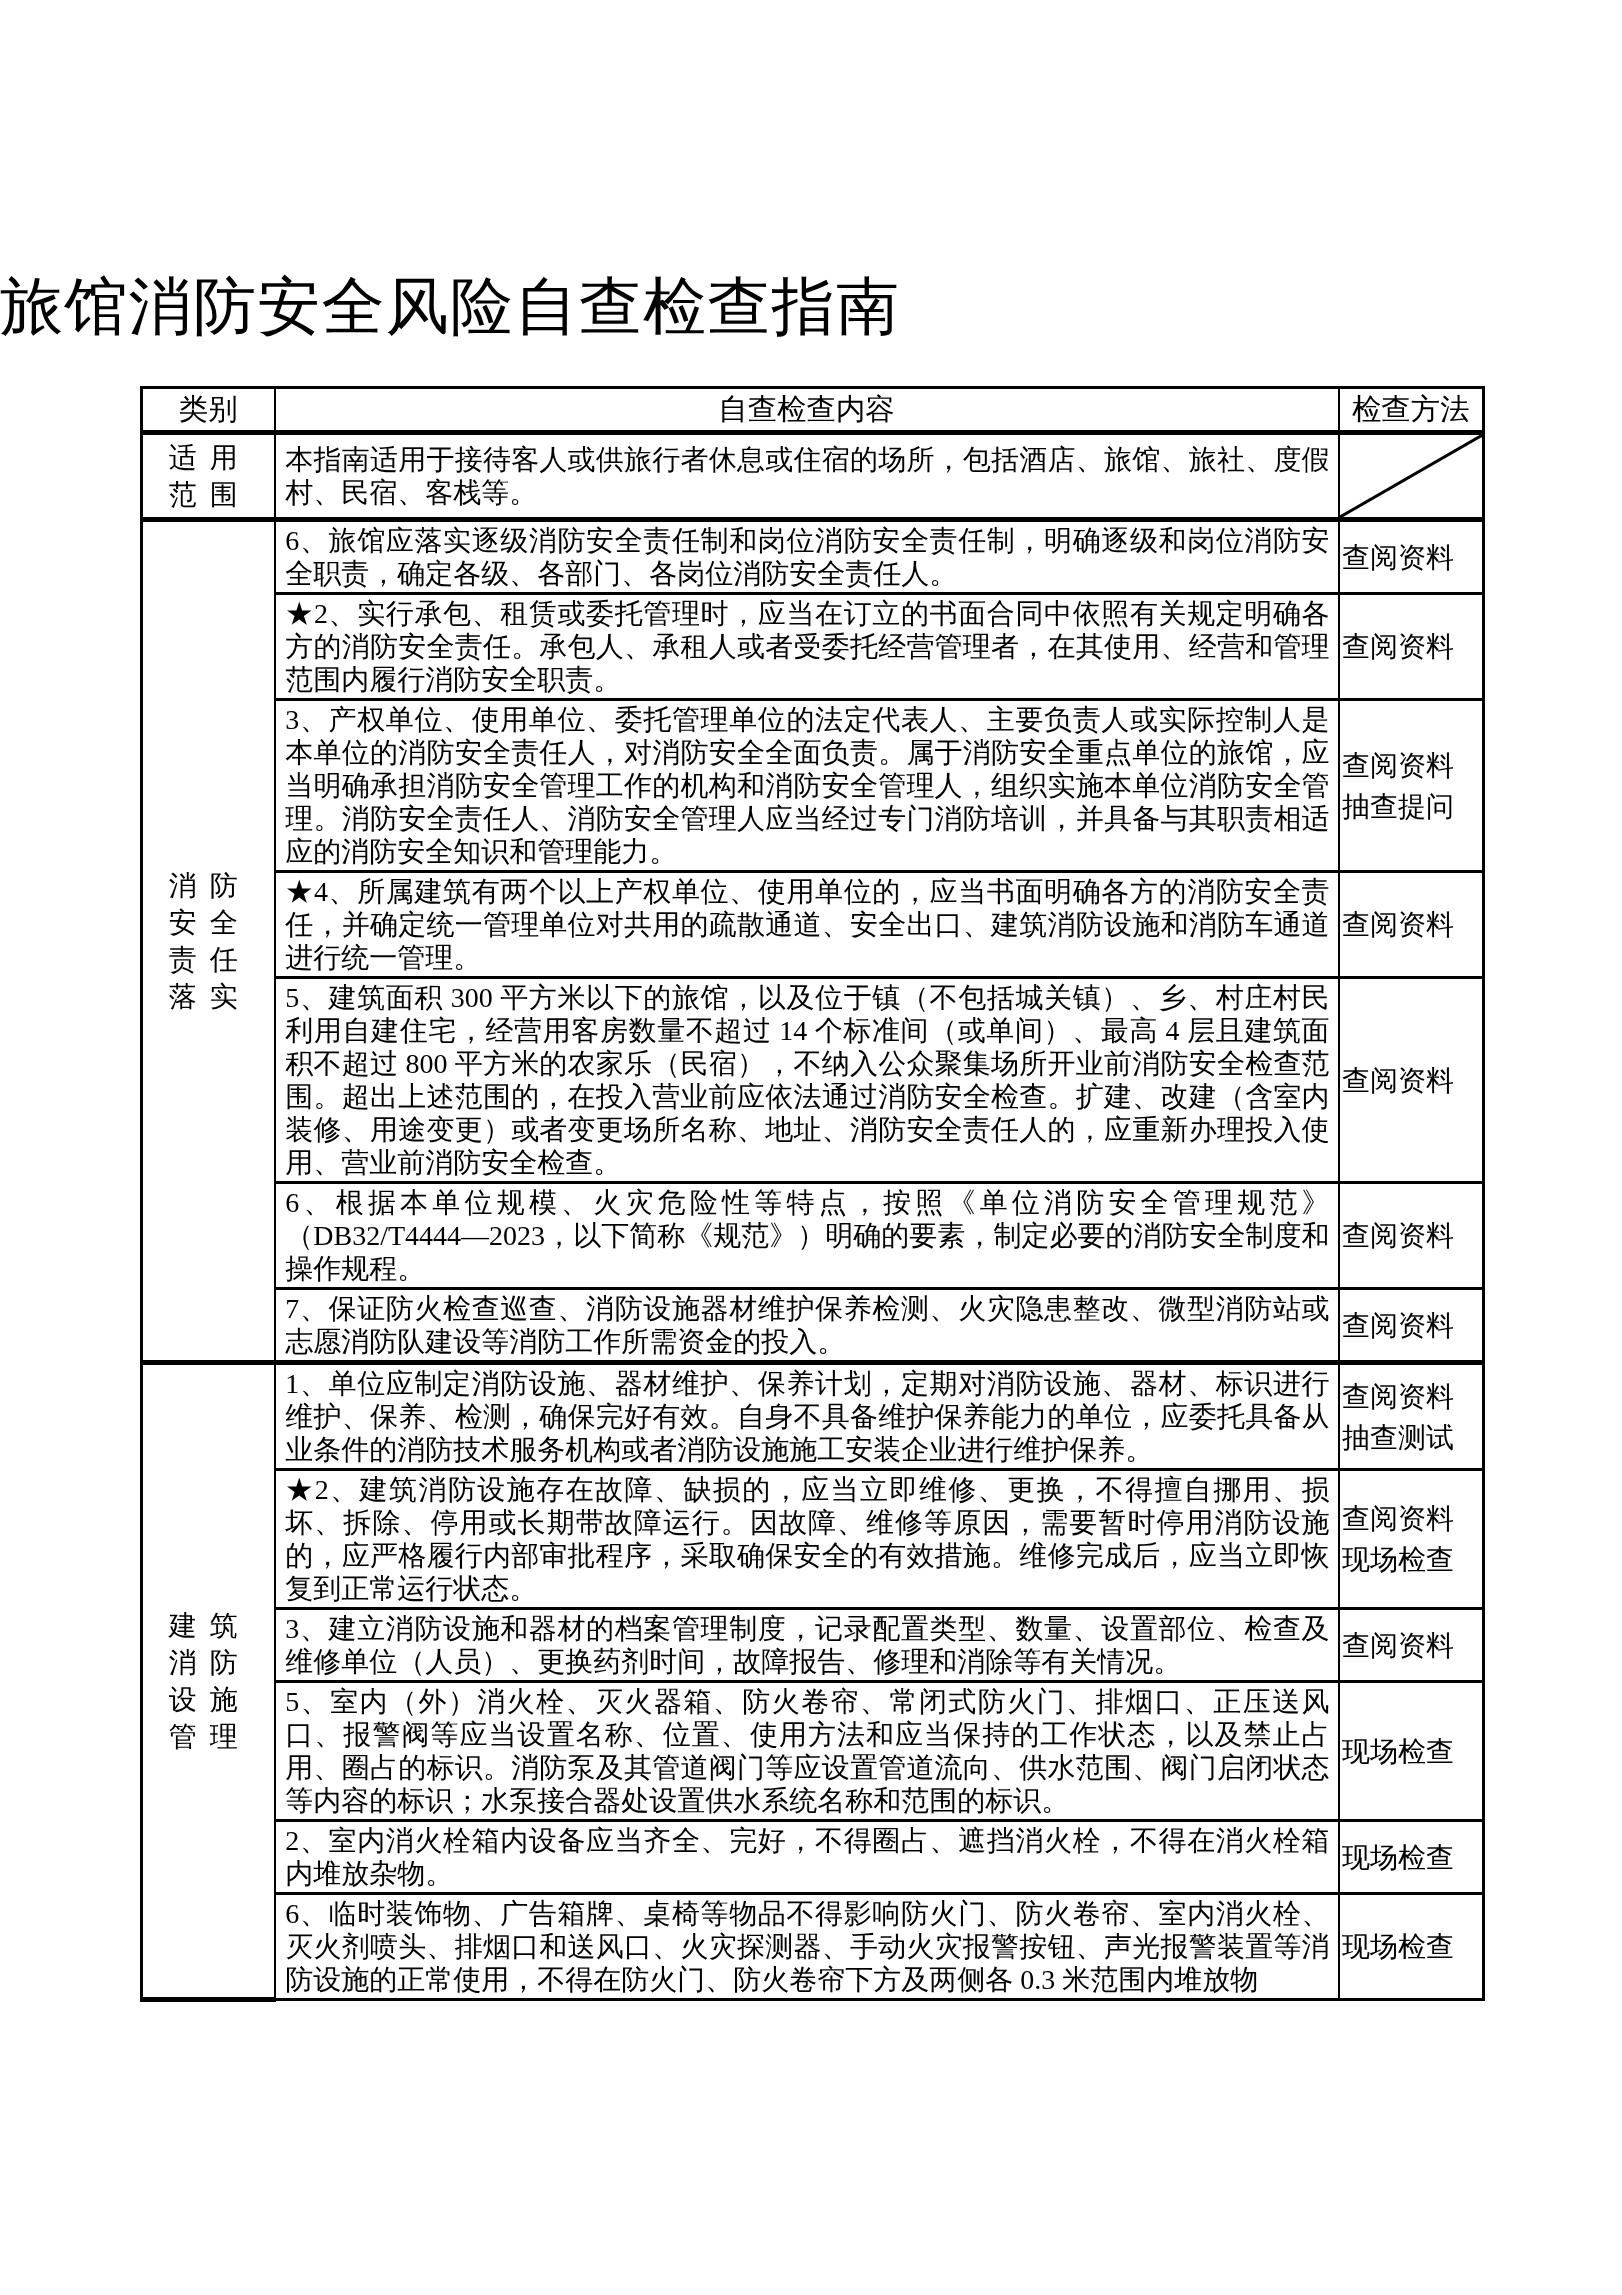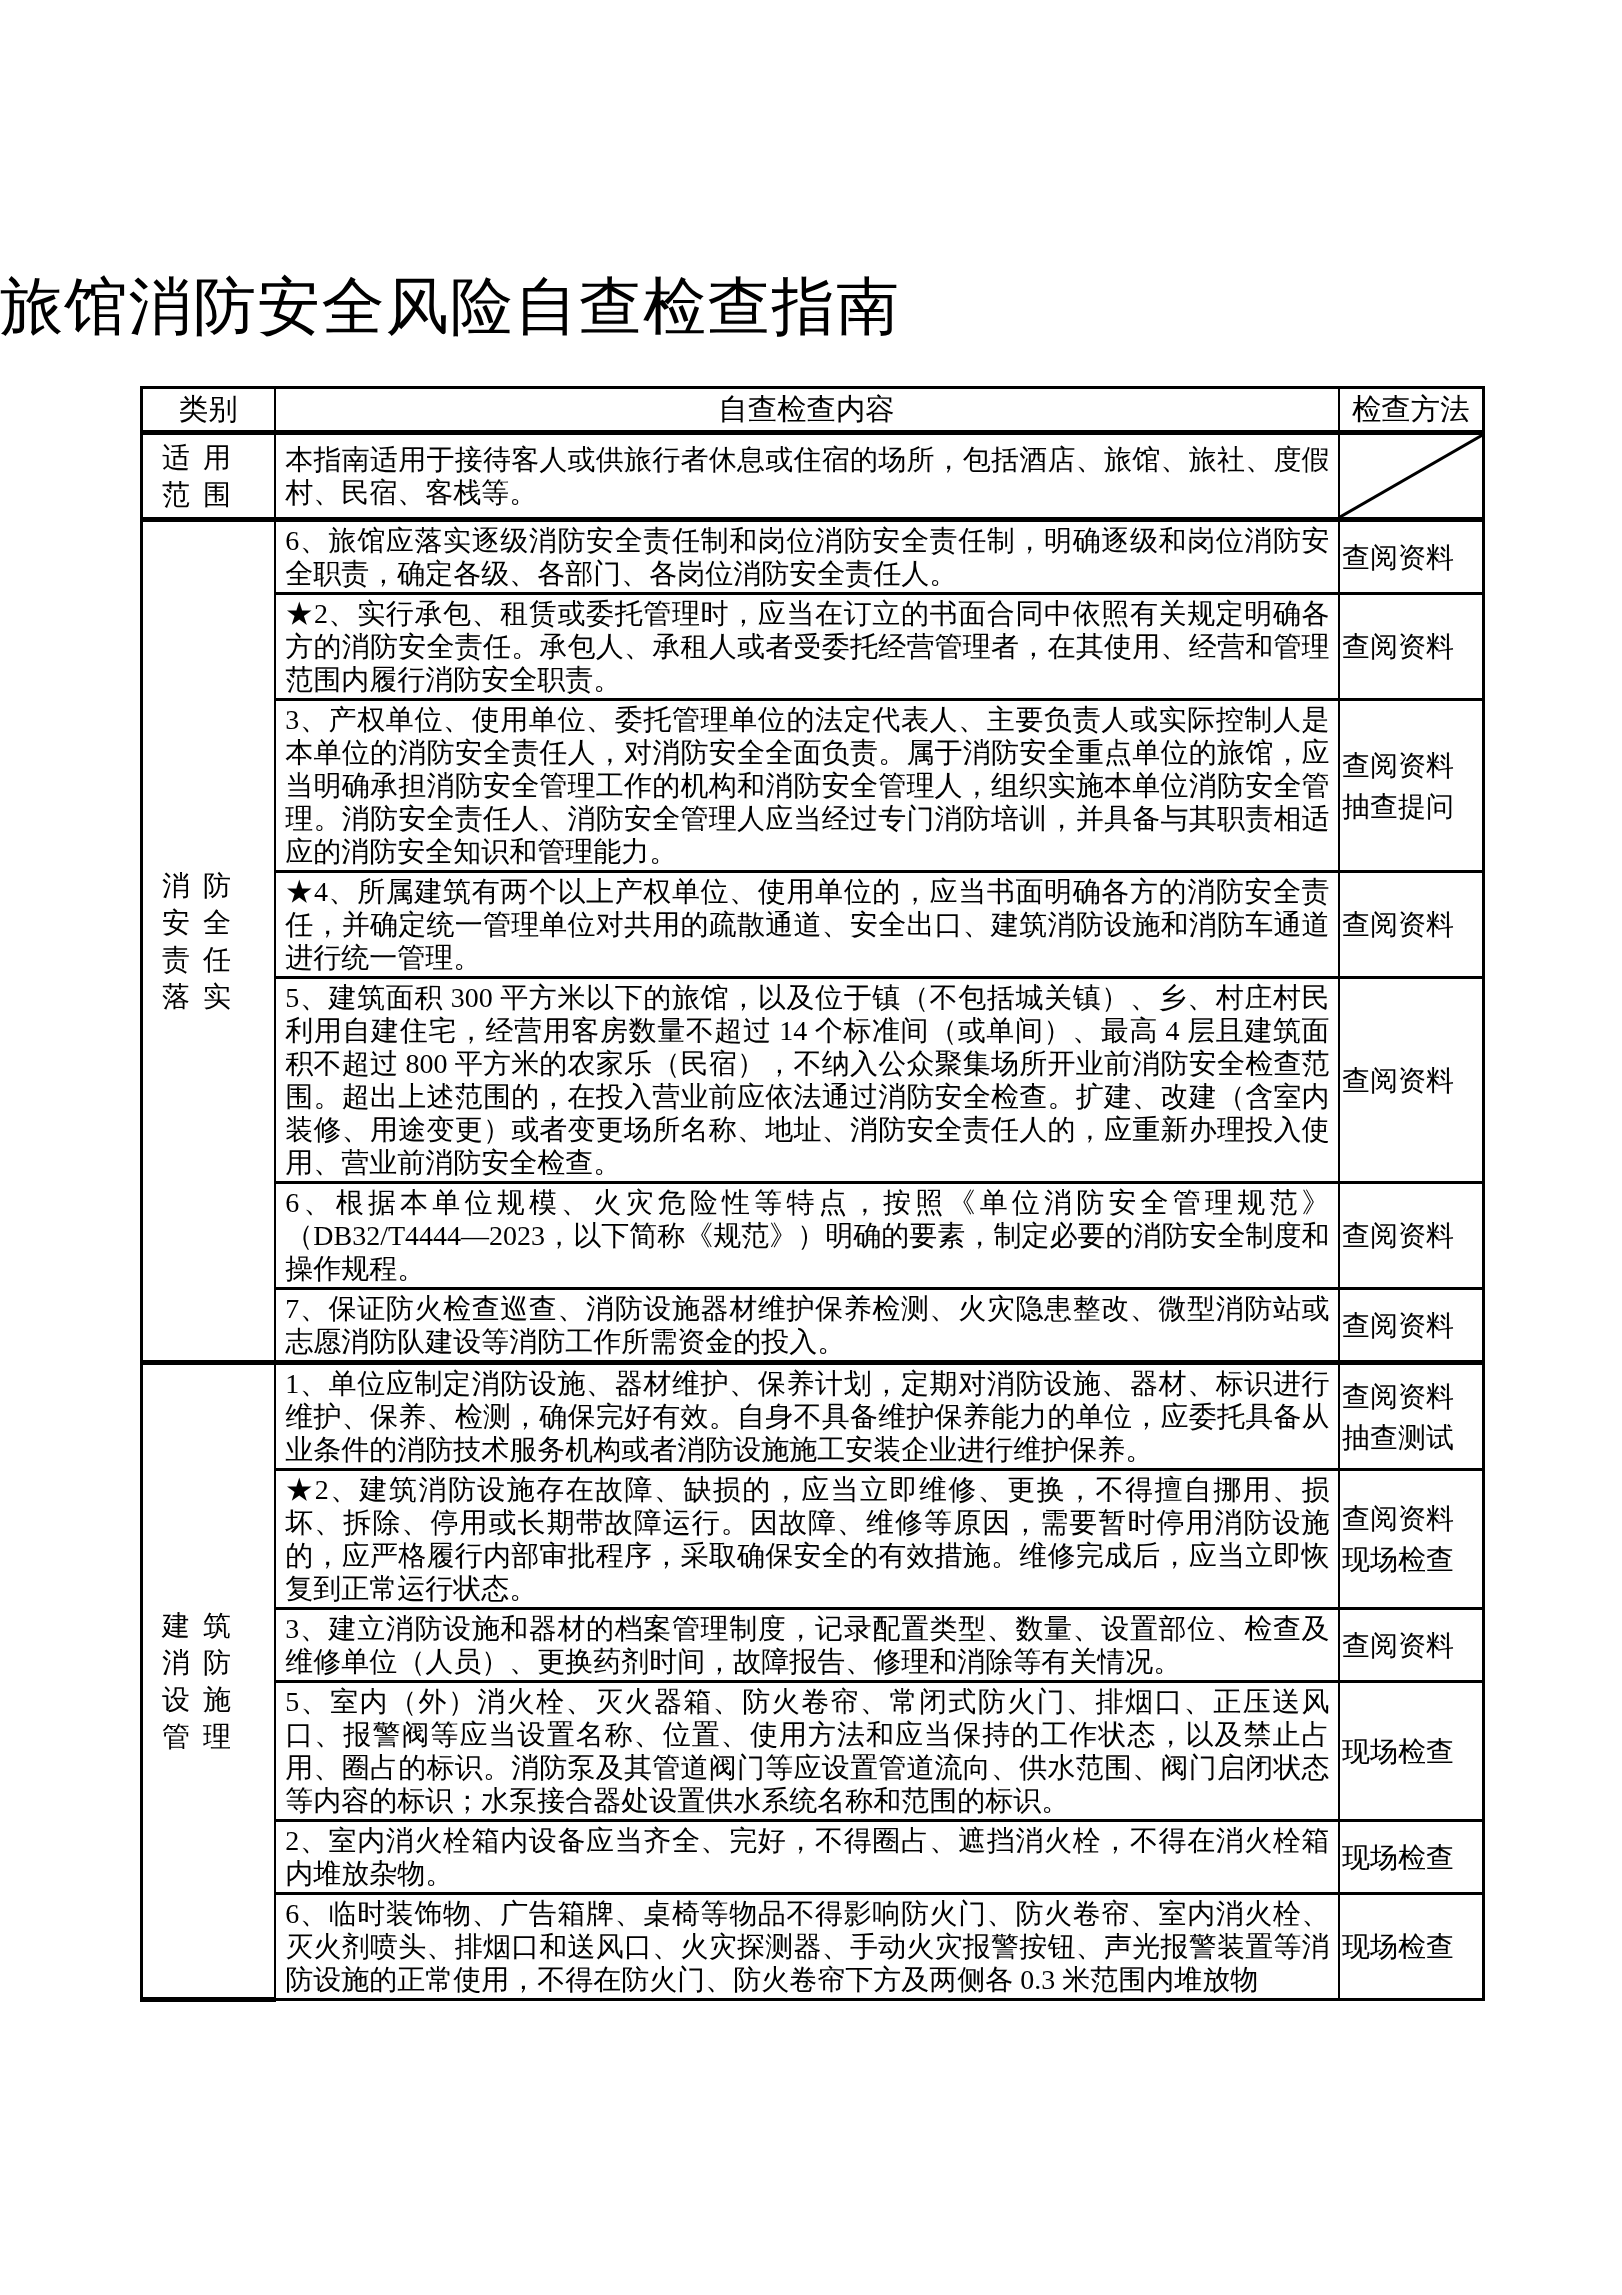--- a/index.html
+++ b/index.html
@@ -56,24 +56,24 @@
     font-size: 29.4px;
     line-height: 37px;
     padding: 2px 2.6px;
   }
   td.cat {
     text-align: center;
     padding: 1.3px 0;
   }
   .cat-line {
     display: block;
-    text-align: left;
+    text-align: center;
     line-height: 37px;
     letter-spacing: 13px;
-    padding-left: 19px; 
+    padding-left: 3px; 
     white-space: nowrap;
   }
   td.cont {
     text-align: justify;
     line-height: 33px;
     padding: 2px 7.9px 2px 9.8px;
   }
   td.meth {
     vertical-align: middle;
     line-height: 41px;

